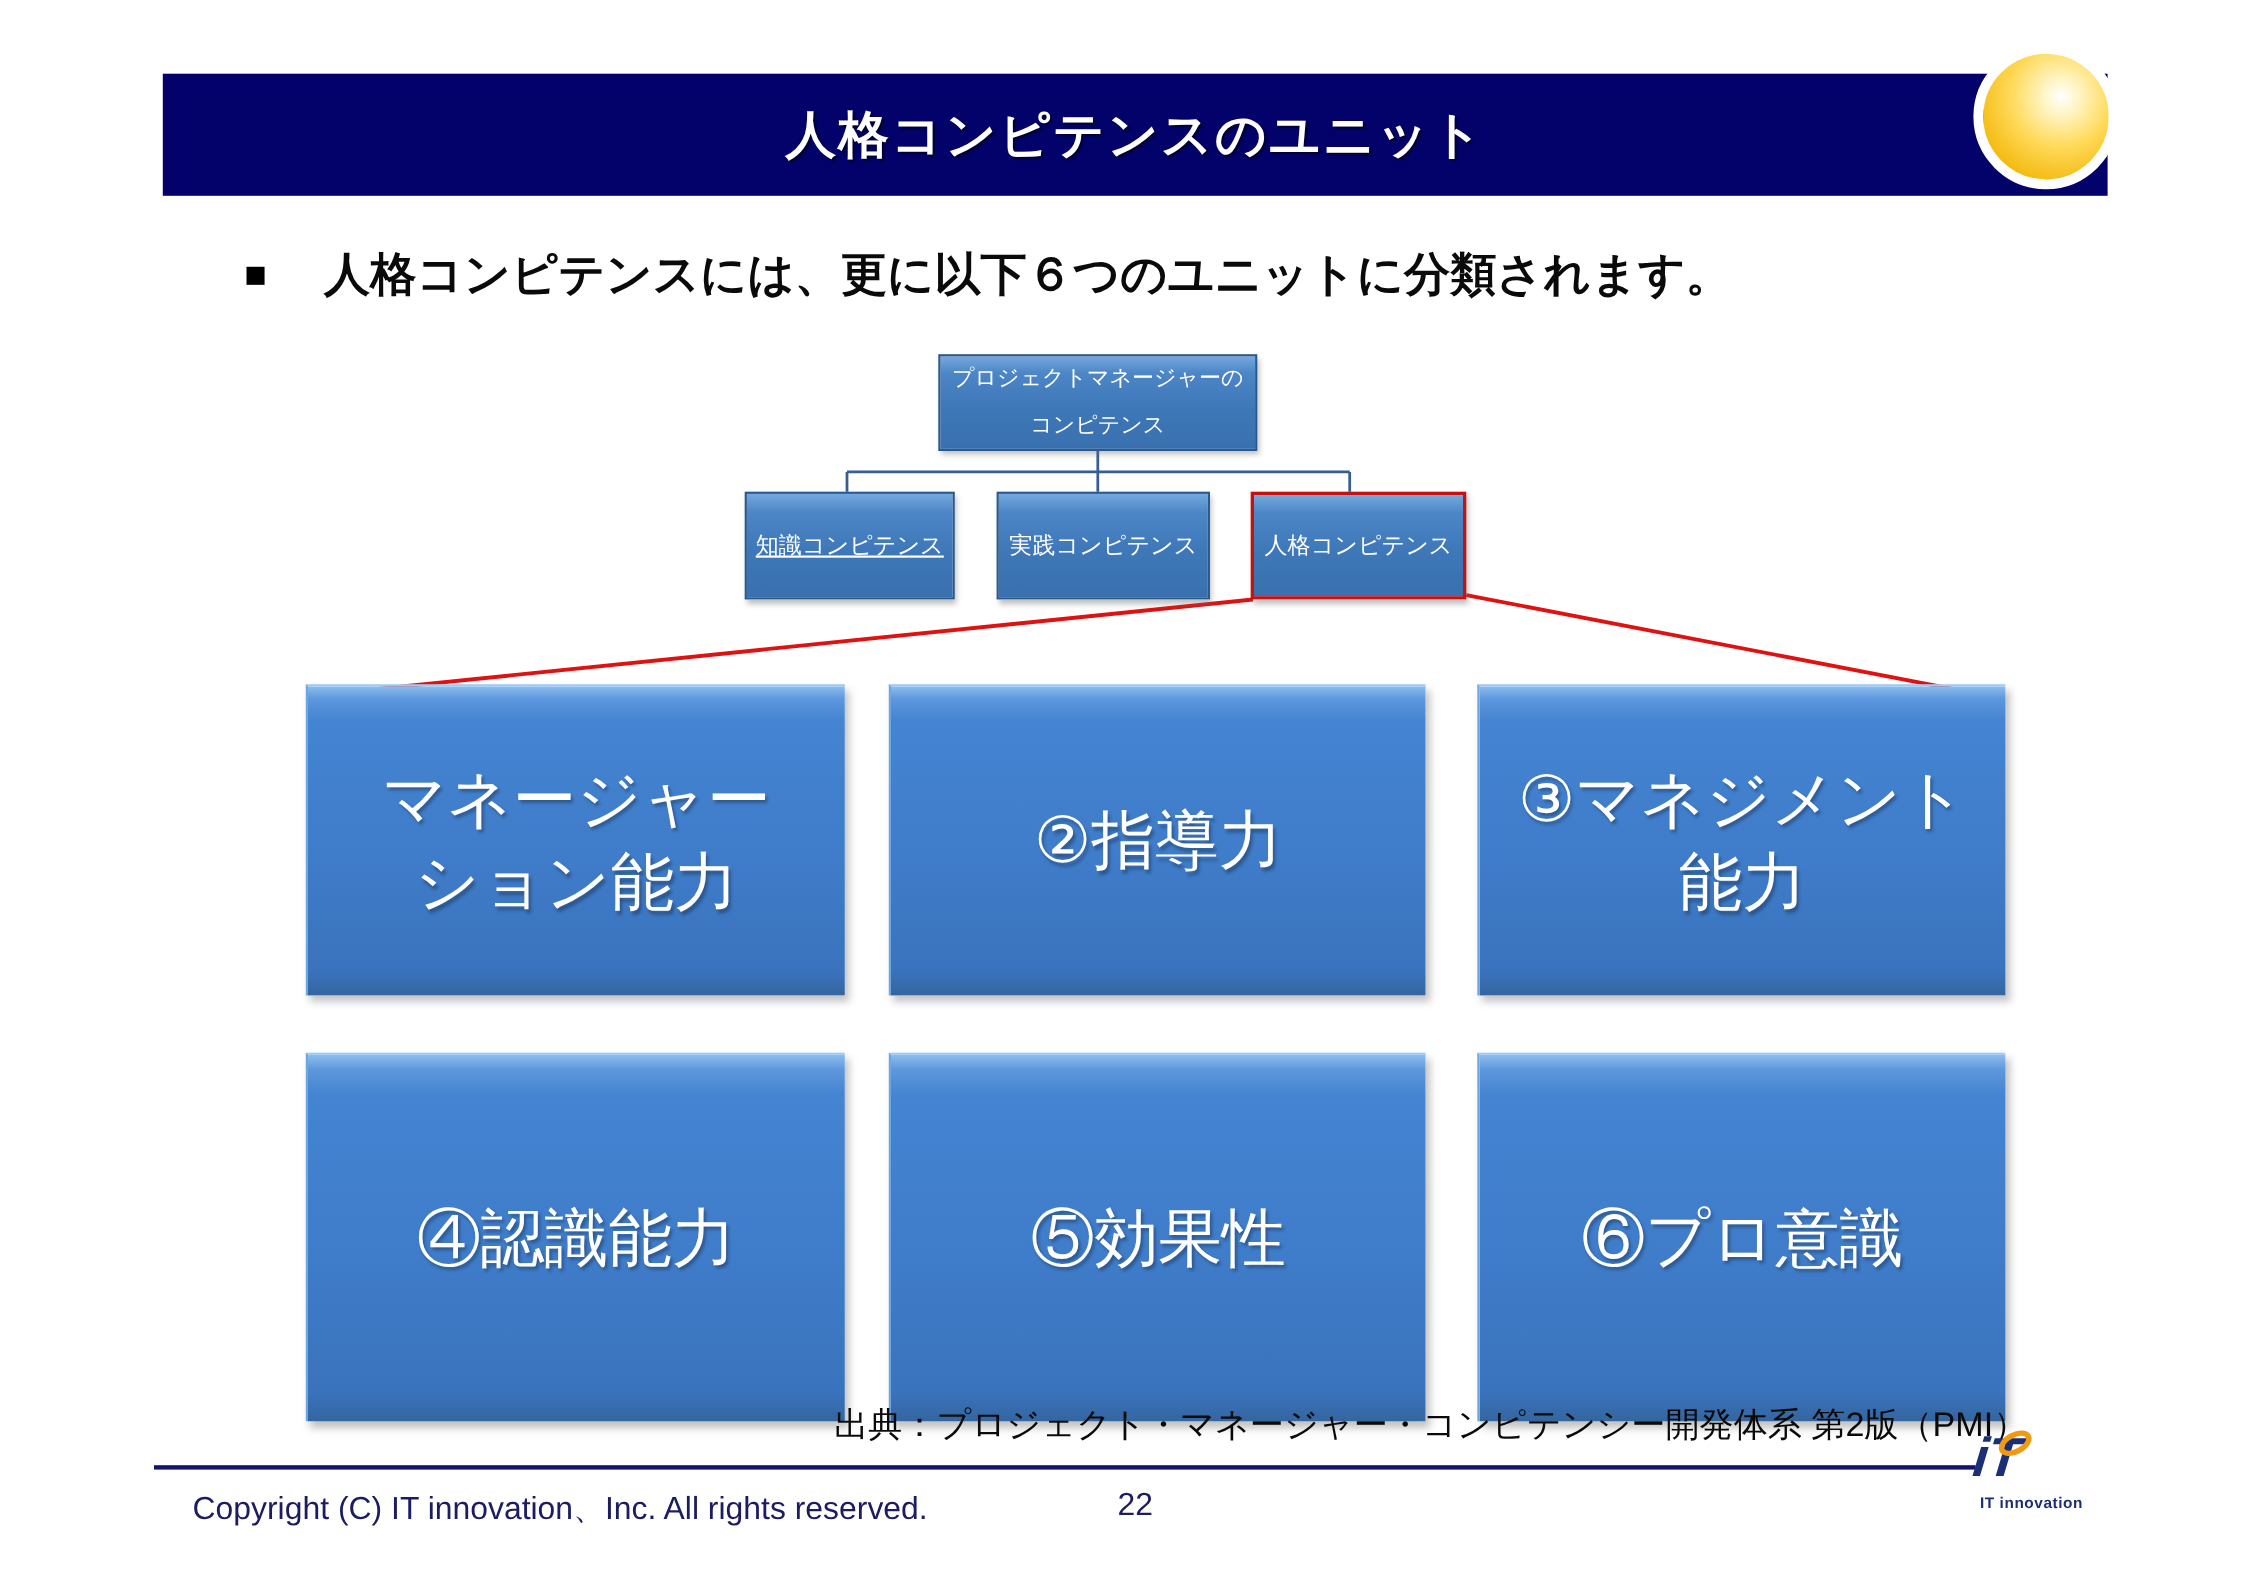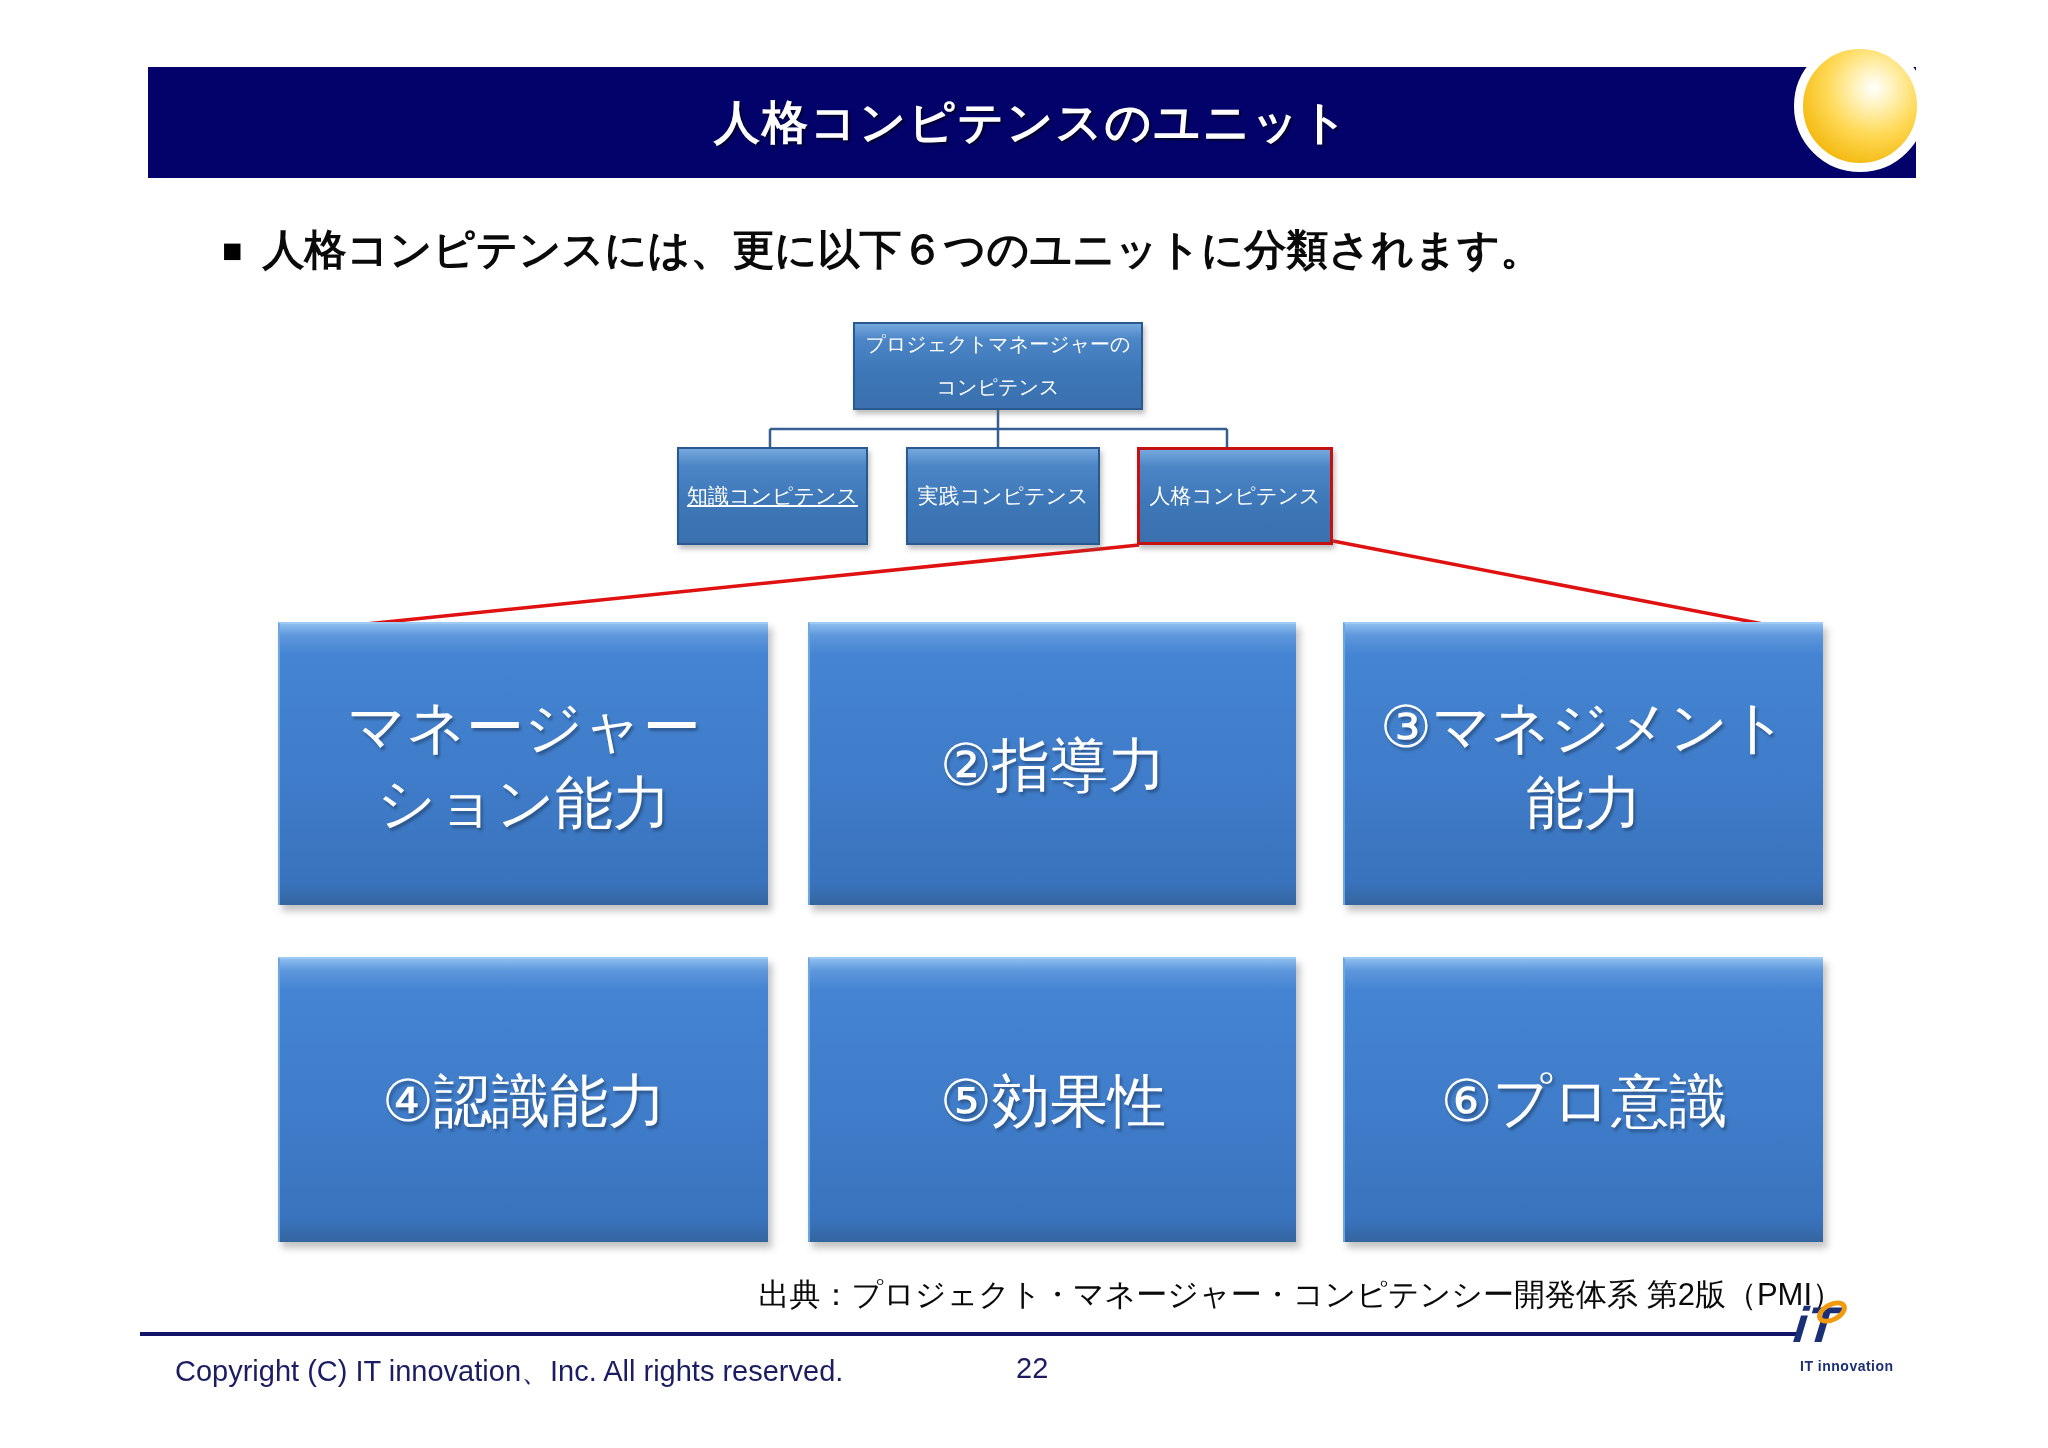--- a/index.html
+++ b/index.html
@@ -20,21 +20,21 @@
     border:9px solid #ffffff; border-radius:50%;
     background:radial-gradient(circle at 62% 34%, #ffffff 0%, #fff3bd 18%, #ffd957 45%, #f3b90e 78%, #e8ae00 100%);
   }
 
   
   .bullet-line {
     position:absolute; left:222px; top:222px; width:1650px;
     display:flex; align-items:center; gap:20px;
   }
   .bullet-marker { font-size:34px; color:#000000; line-height:1; }
-  .bullet-text { font-size:42px; font-weight:bold; color:#0a0a0a; white-space:nowrap; }
+  .bullet-text { font-size:42px; font-weight:bold; color:#0a0a0a; white-space:nowrap;margin-left:32px; }
 
   
   .lines { position:absolute; left:0; top:0; width:2048px; height:1448px; pointer-events:none; }
 
   
   .org-box {
     position:absolute; box-sizing:border-box;
     background:linear-gradient(180deg,#74a8de 0%,#4d86c6 18%,#3e78b8 55%,#3a70ae 100%);
     border:2px solid #28598f;
     box-shadow:2px 4px 5px rgba(110,110,110,0.45);
@@ -55,21 +55,21 @@
     border-left:2px solid #6ea6e0;
     box-shadow:4px 6px 7px rgba(120,120,120,0.45);
     display:flex; flex-direction:column; align-items:center; justify-content:center;
     color:#ffffff; font-size:58px; line-height:1.3; text-align:center;
     text-shadow:2px 3px 3px rgba(0,0,0,0.3);
   }
   .u1,.u4 { left:278px;  width:490px; }
   .u2,.u5 { left:808px;  width:488px; }
   .u3,.u6 { left:1343px; width:480px; }
   .u1,.u2,.u3 { top:622px; height:283px; }
-  .u4,.u5,.u6 { top:957px; height:285px; }
+  .u4,.u5,.u6 { top:957px; height:335px;font-family:Liberation Serif, serif; }
 
   
   .source {
     position:absolute; right:205px; top:1274px; font-size:31px; color:#0a0a0a; white-space:nowrap;
   }
   .footer-rule { position:absolute; left:140px; top:1332px; width:1656px; height:4px; background:#14146a; }
   .footer-copyright { position:absolute; left:175px; top:1352px; font-size:29px; color:#1c1c62; }
   .footer-page { position:absolute; left:1016px; top:1352px; font-size:29px; color:#1c1c62; }
 
   

